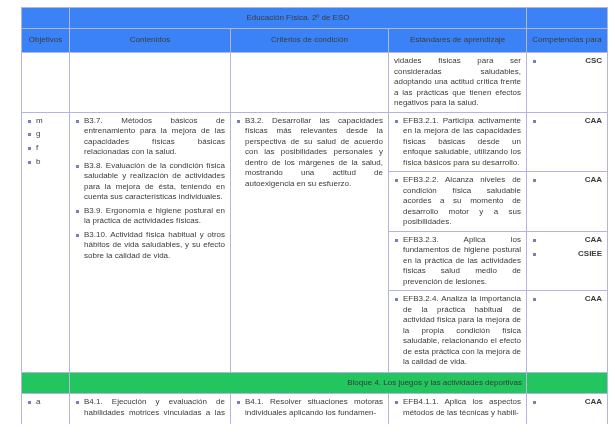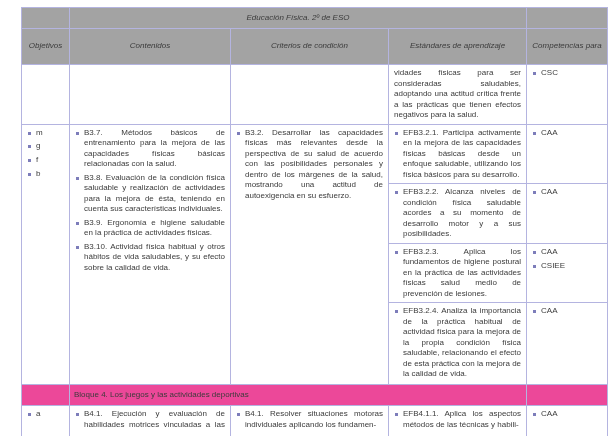--- a/index.html
+++ b/index.html
@@ -13,34 +13,34 @@
   }
   td,th{
     border:1px solid #b4b4e0;
     vertical-align:top;
     padding:3px 5px;
     font-size:8px;line-height:10.5px;
     font-weight:normal;
     color:#3b3b3b;
     overflow:hidden;
   }
-  tr.hdr td, tr.hdr th{background:#a3a3a3;vertical-align:middle;text-align:center;font-style:italic;}
+  tr.hdr td, tr.hdr th{background:#3b82f6;vertical-align:middle;text-align:center;}
   td.title-cell{text-align:center;vertical-align:middle;}
-  tr.banner td{background:#ec4899;text-align:left;vertical-align:middle;padding:2px 4px;}
+  tr.banner td{background:#22c55e;text-align:right;vertical-align:middle;padding:2px 4px;}
   .just{text-align:justify;hyphens:auto;}
   .li{
     position:relative;padding-left:9px;margin:0 0 3px 0;
     text-align:justify;hyphens:auto;
   }
   .li:last-child{margin-bottom:0;}
   .bullet{
     position:absolute;left:1px;top:4px;width:3px;height:3px;
     background:#7d7dba;display:block;
   }
-  .comp .li{margin-bottom:4px;text-align:left;}
+  .comp .li{margin-bottom:4px;text-align:right;font-weight:bold;}
   .obj .li{margin-bottom:3px;text-align:left;}
   tr.row-cut > td{border-bottom:none;}
   .clip2{max-height:24px;overflow:hidden;}
 </style>
 </head>
 <body>
 
 <div class="sheet">
   <table class="curr">
     <colgroup>
@@ -51,21 +51,21 @@
       <col style="width:81px">
     </colgroup>
 
     <tbody>
         <tr class="hdr" style="height:21px">
       <td></td>
       <td class="title-cell" colspan="3">Educación Física. 2º de ESO</td>
       <td></td>
     </tr>
 
-    <tr class="hdr" style="height:36px">
+    <tr class="hdr" style="height:24px">
       <th>Objetivos</th>
       <th>Contenidos</th>
       <th>Criterios de condición</th>
       <th>Estándares de aprendizaje</th>
       <th>Competencias para</th>
     </tr>
 
     <tr style="height:44px">
       <td></td>
       <td></td>
@@ -84,21 +84,21 @@
     <tr style="height:57px">
       <td class="obj" rowspan="4">
         <div class="li"><span class="bullet"></span><span>m</span></div>
         <div class="li"><span class="bullet"></span><span>g</span></div>
         <div class="li"><span class="bullet"></span><span>f</span></div>
         <div class="li" style="margin-top:4px"><span class="bullet"></span><span>b</span></div>
       </td>
       <td rowspan="4">
         <div class="li"><span class="bullet"></span><span>B3.7. Métodos básicos de entrenamiento para la mejora de las capacidades físicas básicas relacionadas con la salud.</span></div>
         <div class="li"><span class="bullet"></span><span>B3.8. Evaluación de la condición física saludable y realización de actividades para la mejora de ésta, teniendo en cuenta sus características individuales.</span></div>
-        <div class="li"><span class="bullet"></span><span>B3.9. Ergonomía e higiene saludable en la práctica de actividades físicas.</span></div>
+        <div class="li"><span class="bullet"></span><span>B3.9. Ergonomía e higiene postural en la práctica de actividades físicas.</span></div>
         <div class="li"><span class="bullet"></span><span>B3.10. Actividad física habitual y otros hábitos de vida saludables, y su efecto sobre la calidad de vida.</span></div>
       </td>
       <td rowspan="4">
         <div class="li"><span class="bullet"></span><span>B3.2. Desarrollar las capacidades físicas más relevantes desde la perspectiva de su salud de acuerdo con las posibilidades personales y dentro de los márgenes de la salud, mostrando una actitud de autoexigencia en su esfuerzo.</span></div>
       </td>
       <td>
         <div class="li"><span class="bullet"></span><span>EFB3.2.1. Participa activamente en la mejora de las capacidades físicas básicas desde un enfoque saludable, utilizando los física básicos para su desarrollo.</span></div>
       </td>
       <td class="comp">
         <div class="li"><span class="bullet"></span><span>CAA</span></div>

